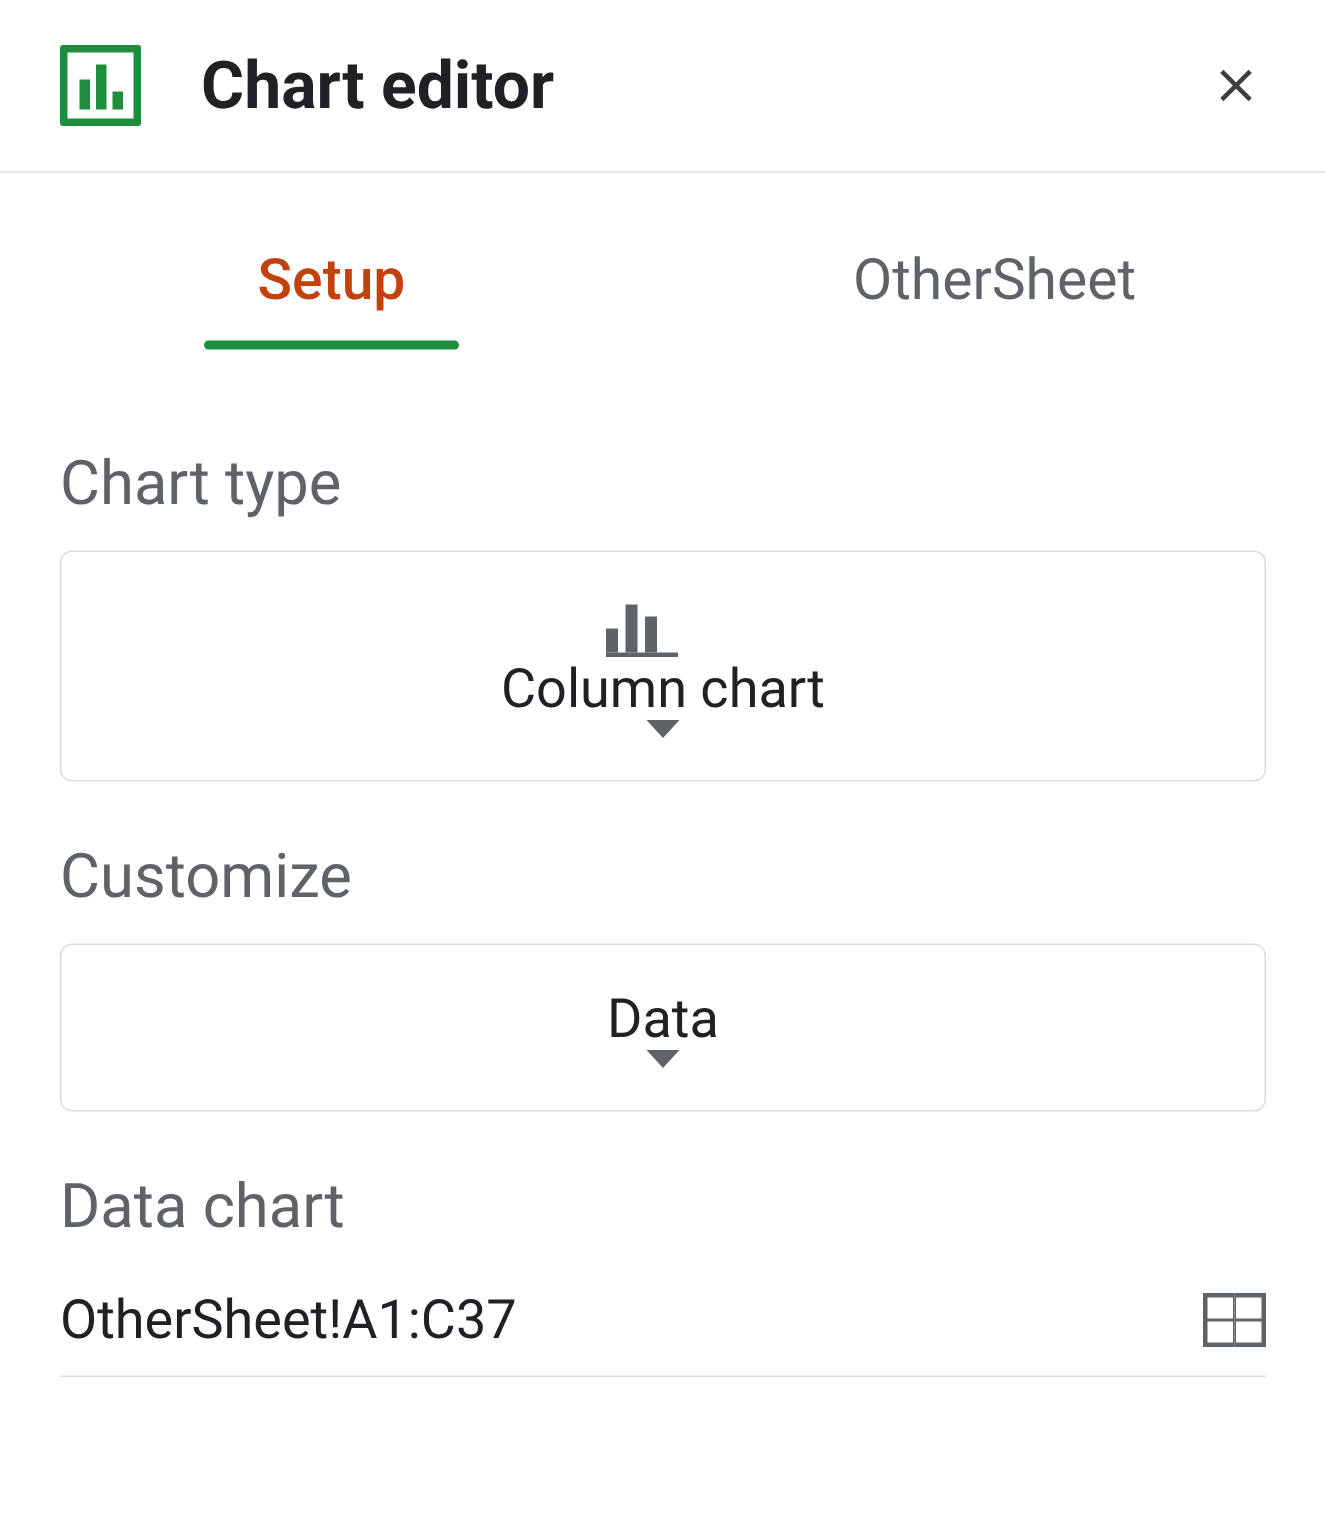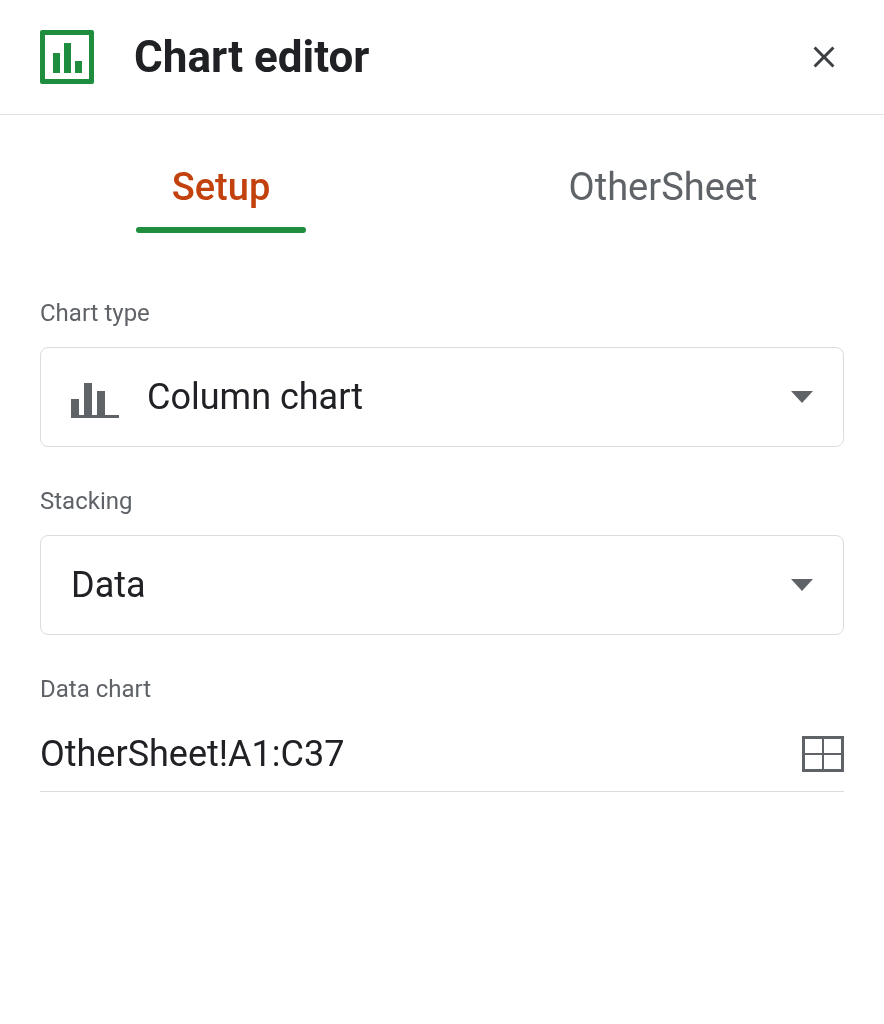--- a/index.html
+++ b/index.html
@@ -84,38 +84,39 @@
       transform: translateX(-50%);
       width: 170px;
       height: 6px;
       background: #1e8e3e;
       border-radius: 3px;
     }
     .content {
       padding: 50px 40px 0 40px;
     }
     .field-label {
-      font-size: 24px;
+      font-size: 41px;
       color: #5f6368;
       margin-bottom: 20px;
       margin-top: 40px;
       font-weight: 400;
     }
     .field-label:first-child {
       margin-top: 20px;
     }
     .dropdown {
       width: 100%;
       border: 1px solid #dadce0;
       border-radius: 8px;
       padding: 28px 30px;
       display: flex;
       align-items: center;
       cursor: pointer;
       position: relative;
+      flex-direction: column;
     }
     .dropdown-icon-chart {
       width: 48px;
       height: 42px;
       display: flex;
       align-items: flex-end;
       gap: 5px;
       margin-right: 28px;
       border-bottom: 3px solid #5f6368;
       padding-bottom: 0;
@@ -197,21 +198,21 @@
   <div class="dropdown">
     <div class="dropdown-icon-chart">
       <div class="cbar" style="height:16px"></div>
       <div class="cbar" style="height:32px"></div>
       <div class="cbar" style="height:24px"></div>
     </div>
     <div class="dropdown-text">Column chart</div>
     <div class="dropdown-caret"></div>
   </div>
 
-  <div class="field-label">Stacking</div>
+  <div class="field-label">Customize</div>
   <div class="dropdown">
     <div class="dropdown-text">Data</div>
     <div class="dropdown-caret"></div>
   </div>
 
   <div class="field-label">Data chart</div>
   <div class="data-range-row">
     <input class="data-range-input" type="text" value="OtherSheet!A1:C37" style="">
     <div class="grid-icon">
       <div></div>

